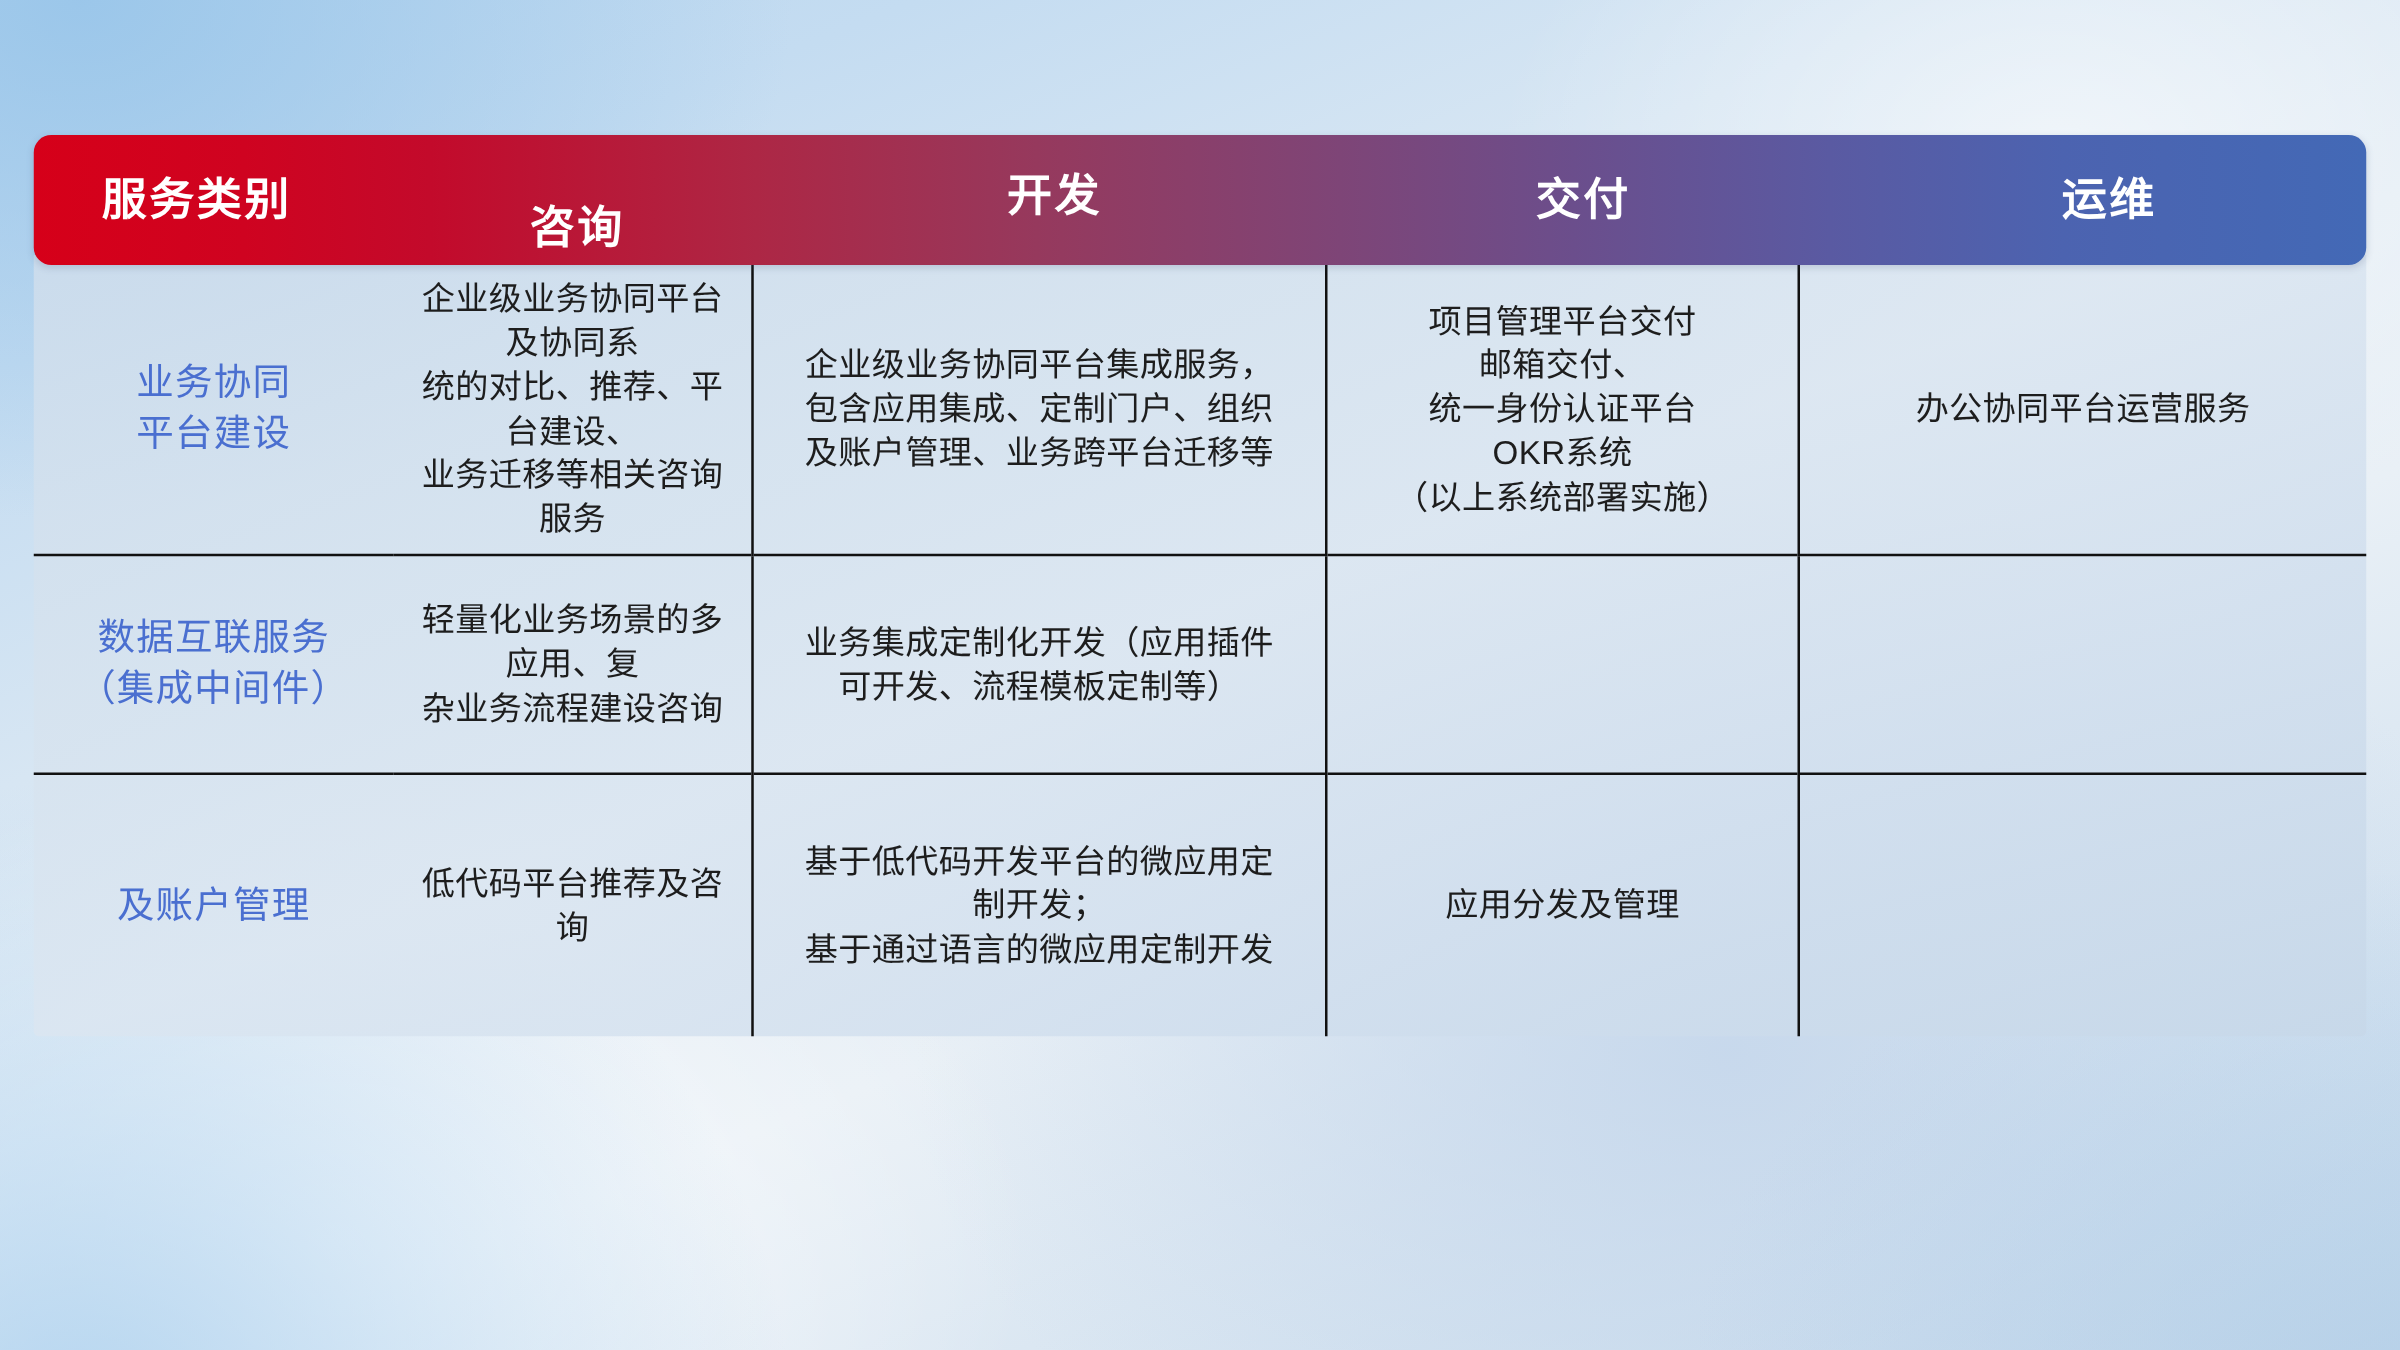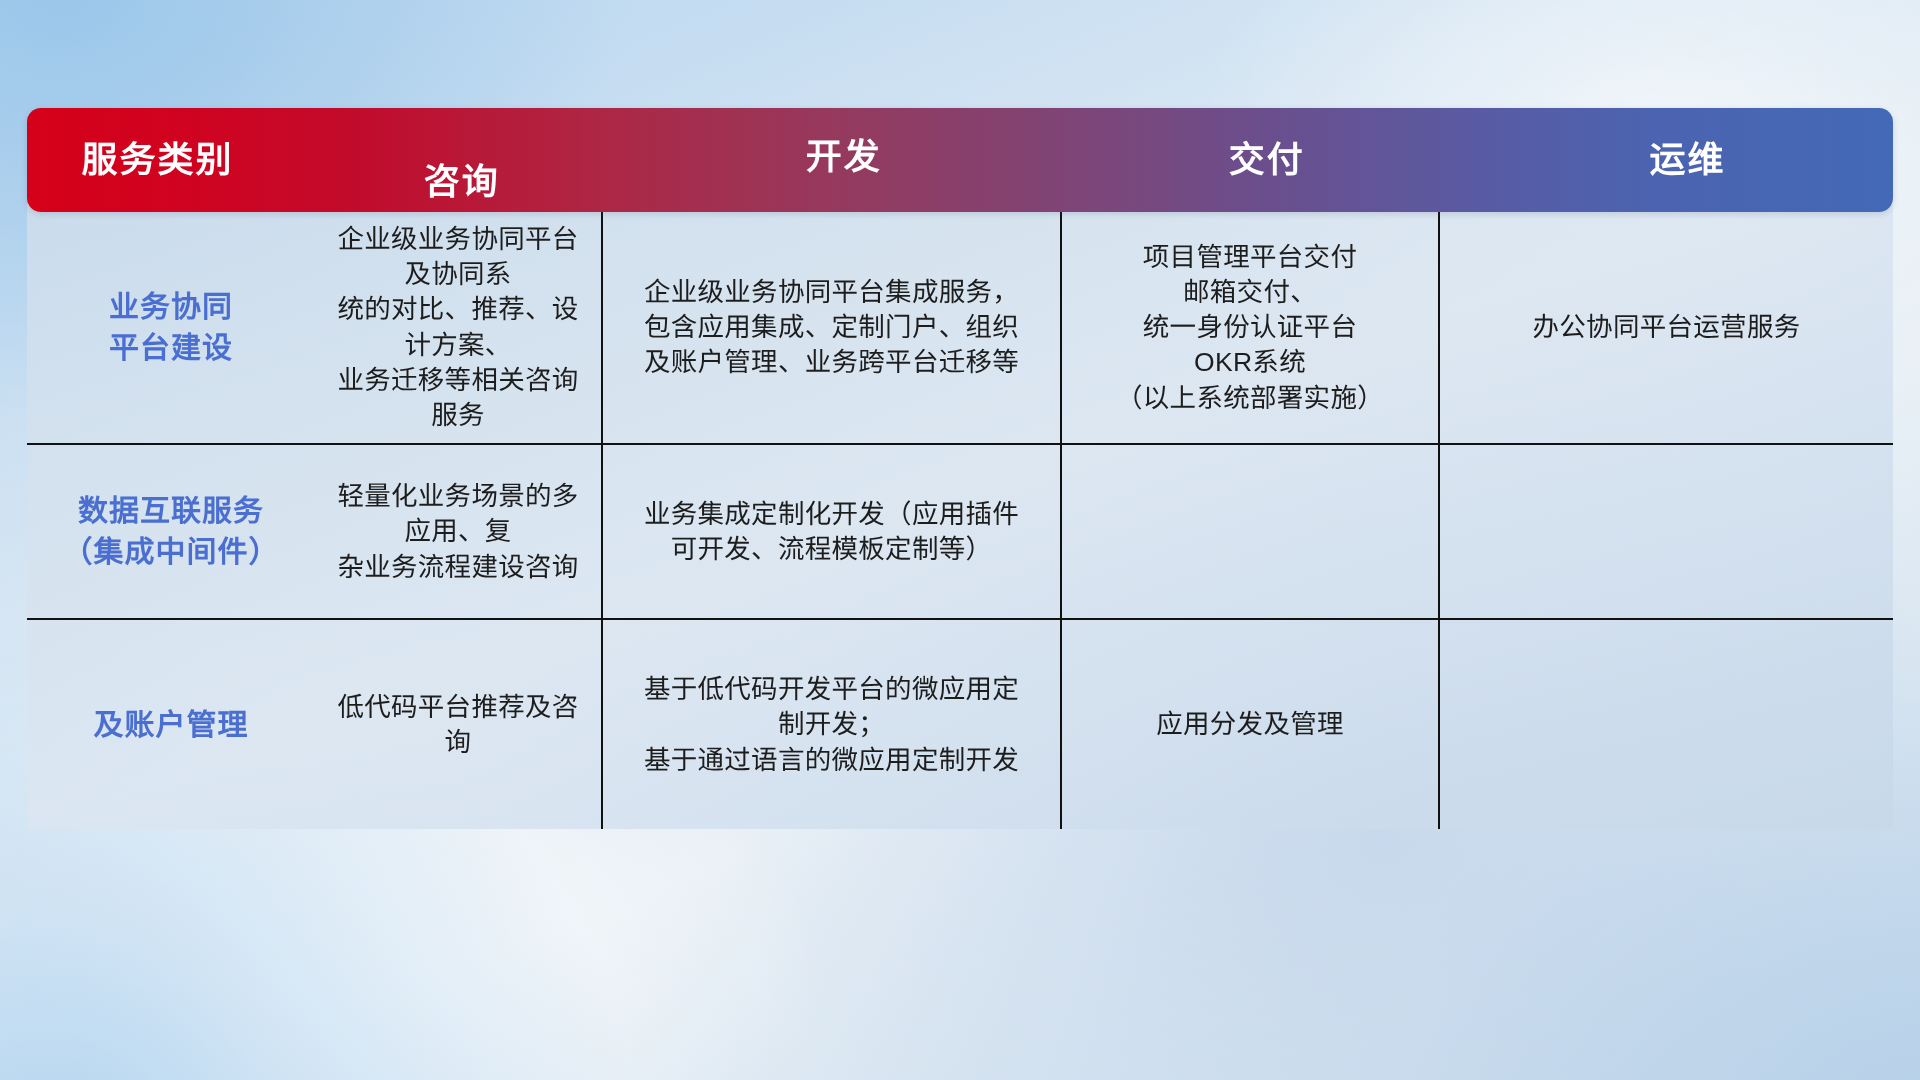--- a/index.html
+++ b/index.html
@@ -126,21 +126,21 @@
     padding: 10px 14px;
     box-sizing: border-box;
     color: #1d1d1d;
     font-size: 26.5px;
     line-height: 1.33;
     white-space: pre-line;
     letter-spacing: 0.3px;
   }
   td.label {
     color: #4a6fd0;
-    font-weight: bold;
+    font-weight: normal;
     font-size: 30px;
     line-height: 1.35;
     letter-spacing: 1px;
   }
   
   td.vl { border-left: 2px solid #111111; border-radius: 19px; }
   
   tr.rowline > td { border-top: 2px solid #111111; }
 
   tr.r1 > td { height: 210px; }
@@ -180,21 +180,21 @@
           <col class="w1">
           <col class="w2">
           <col class="w3">
           <col class="w4">
       </colgroup>
       <tbody>
         <tr class="r1">
           <td class="label">业务协同
 平台建设</td>
           <td>企业级业务协同平台及协同系
-统的对比、推荐、设计方案、
+统的对比、推荐、平台建设、
 业务迁移等相关咨询服务</td>
           <td class="vl">企业级业务协同平台集成服务，
 包含应用集成、定制门户、组织
 及账户管理、业务跨平台迁移等</td>
           <td class="vl">项目管理平台交付
 邮箱交付、
 统一身份认证平台
 OKR系统
 （以上系统部署实施）</td>
           <td class="vl">办公协同平台运营服务</td>

